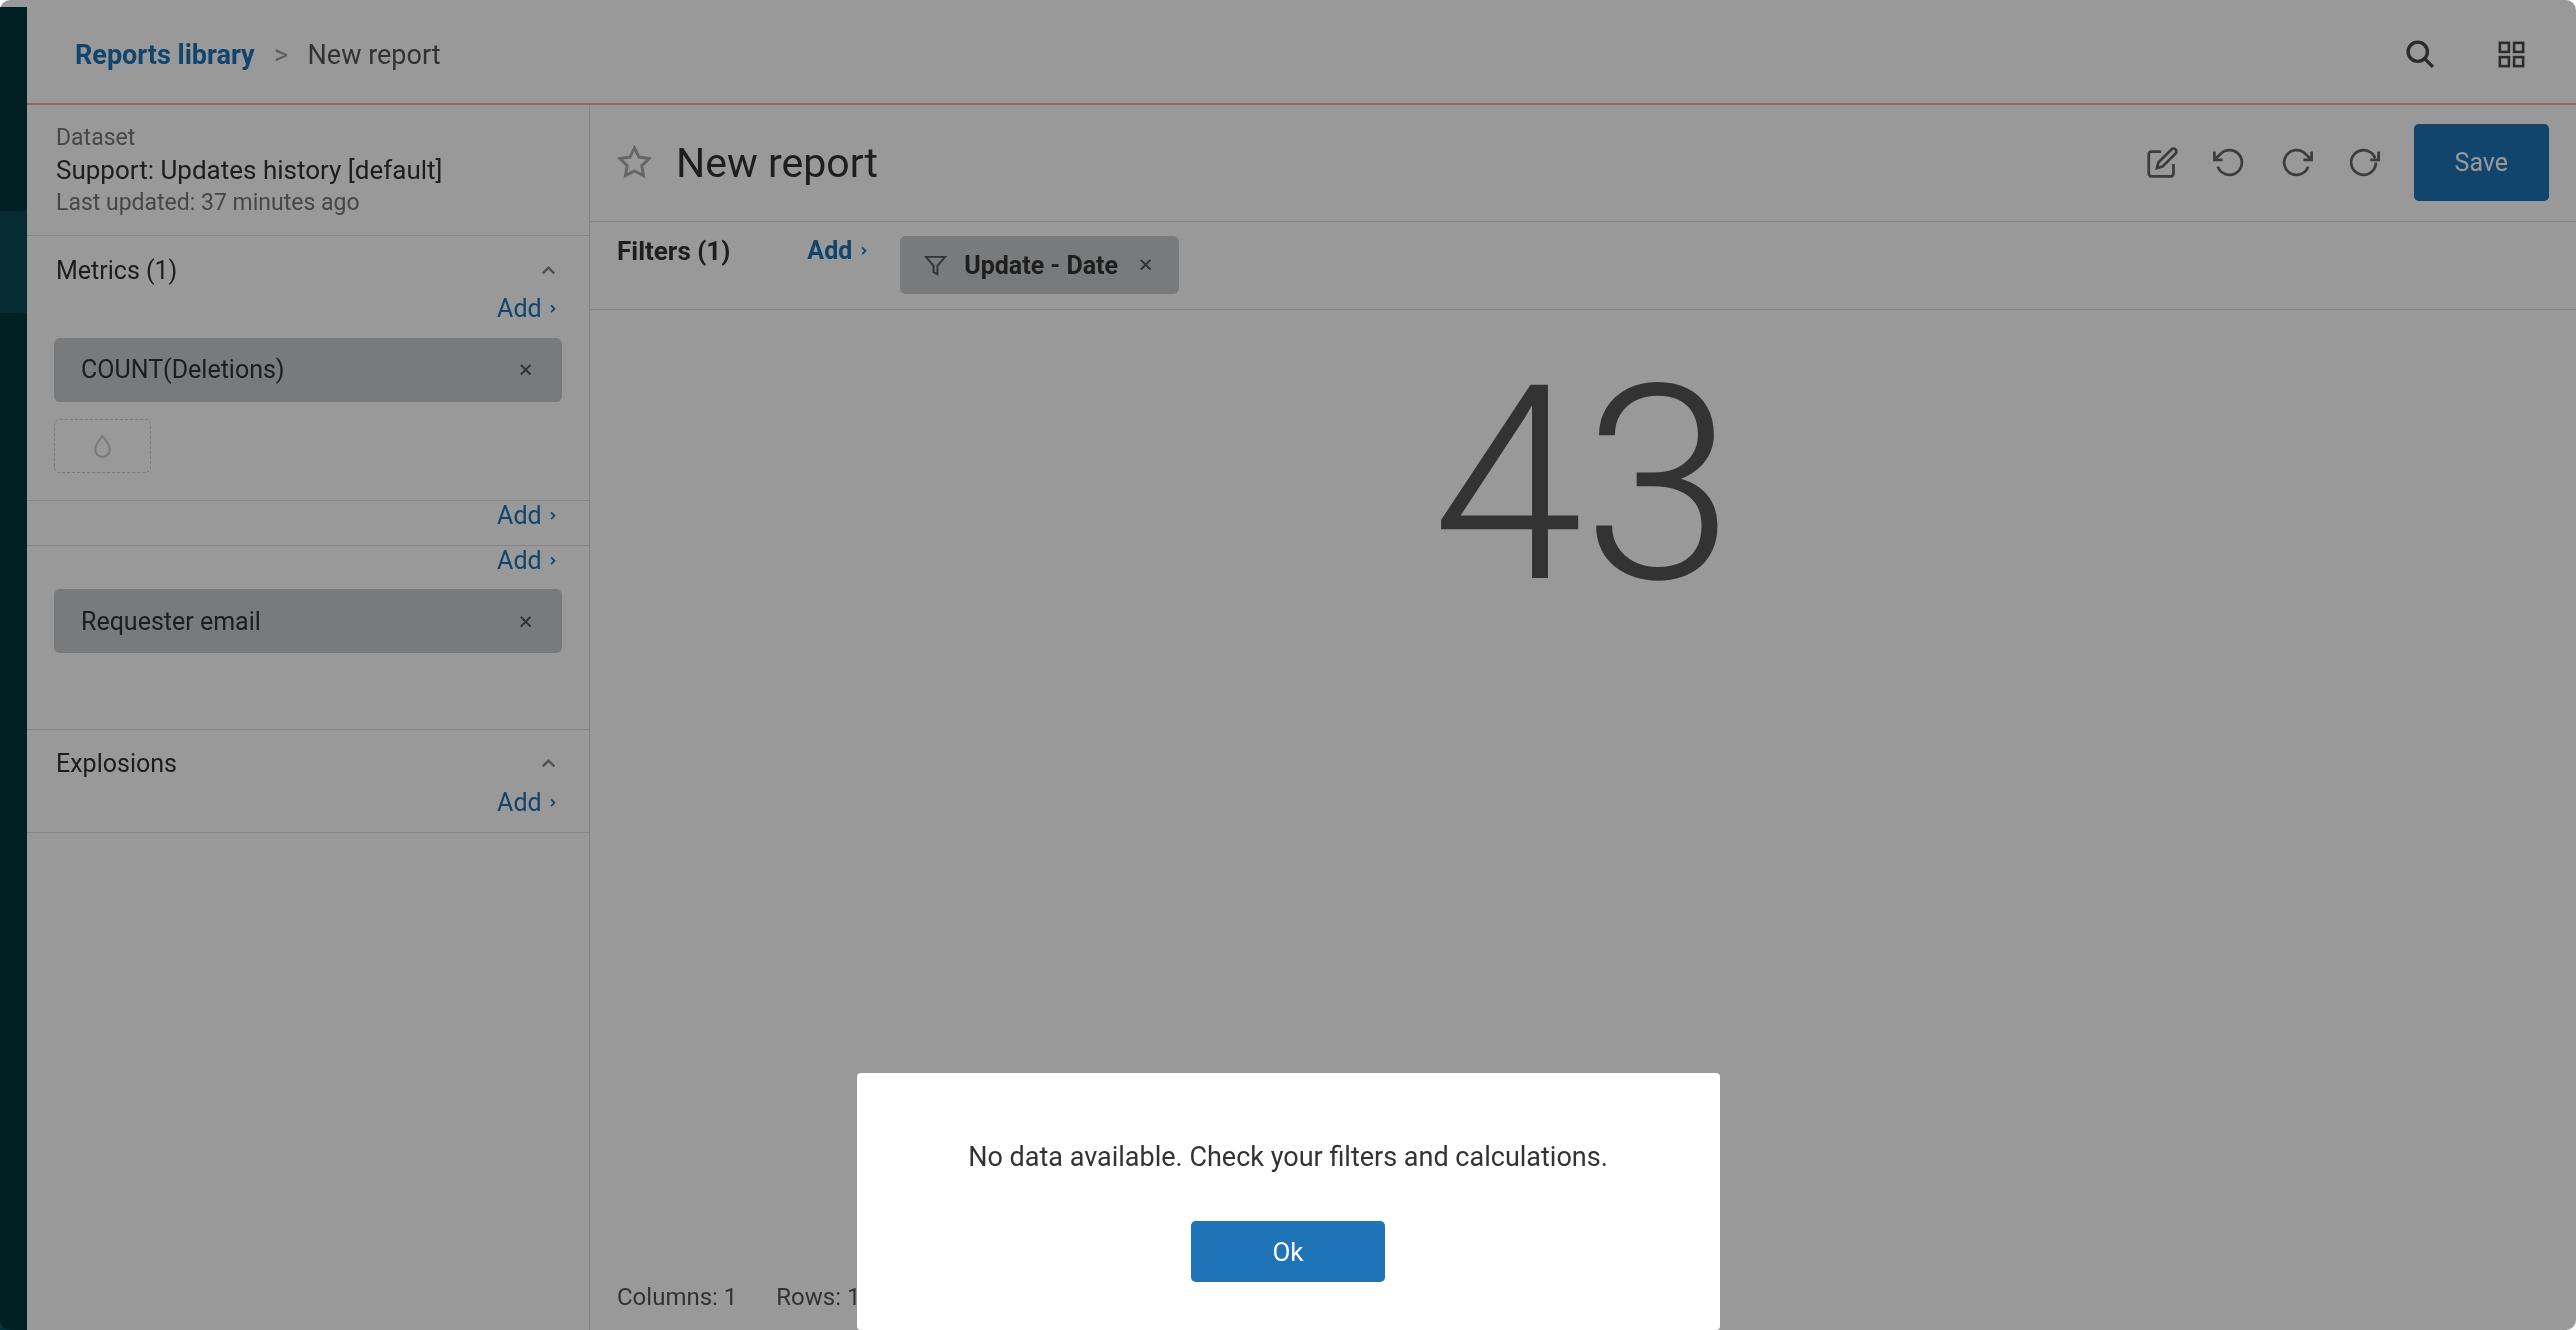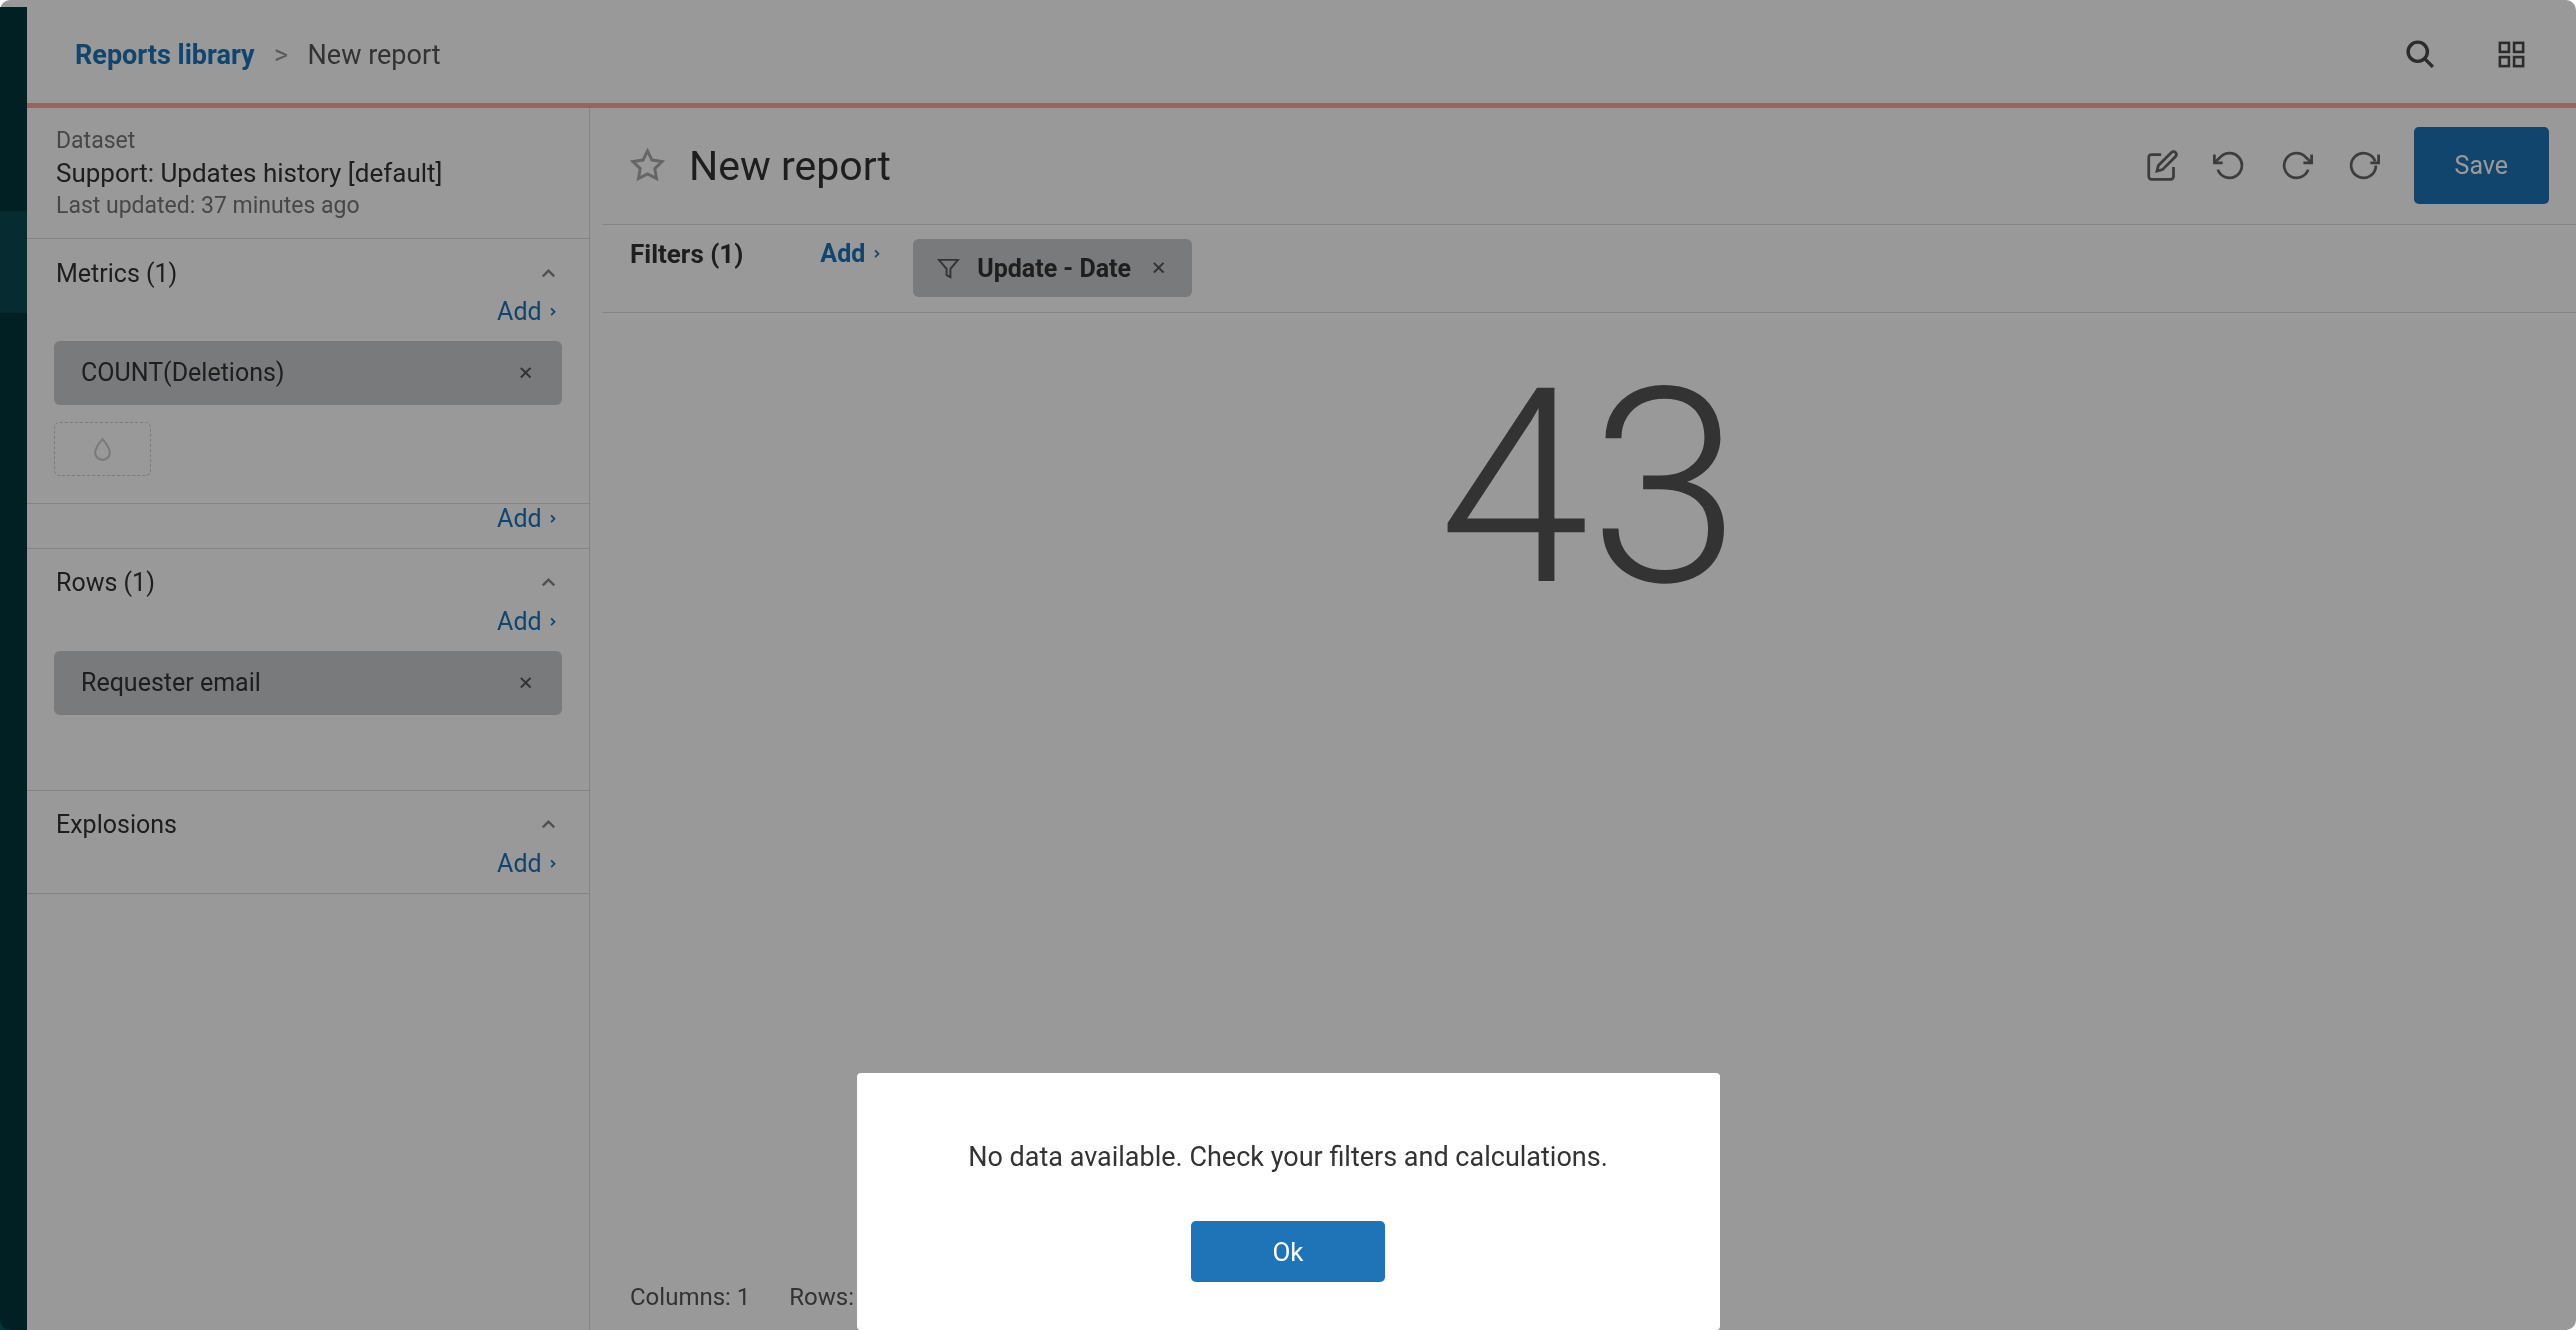--- a/index.html
+++ b/index.html
@@ -83,22 +83,21 @@
       height: 33px;
       display: flex;
       align-items: center;
       justify-content: center;
       color: #4a4a4a;
     }
     
     .content-area {
       flex: 1;
       display: flex;
-      border-top: 5px solid #fca5a5;
-      gap: 13px;
+      border-top: 2px solid #fca5a5;
     }
     
     .sidebar {
       width: 563px;
       border-right: 1px solid #ddd;
       display: flex;
       flex-direction: column;
       overflow-y: auto;
     }
     
@@ -417,28 +416,20 @@
             <span class="add-link">
               <span>Add</span>
               <svg width="13.6" height="13.6" viewBox="0 0 24 24" fill="none" stroke="currentColor" stroke-width="3">
                   <polyline points="9 18 15 12 9 6"></polyline>
                 </svg>
             </span>
           </div>
         </div>
 
         <div class="section">
-          <div class="section-header">
-            <div class="section-title">Rows (1)</div>
-            <span class="chevron-icon">
-              <svg width="23" height="23" viewBox="0 0 24 24" fill="none" stroke="currentColor" stroke-width="2.5">
-                  <polyline points="18 15 12 9 6 15"></polyline>
-                </svg>
-            </span>
-          </div>
           <div class="section-add-row">
             <span class="add-link">
               <span>Add</span>
               <svg width="13.6" height="13.6" viewBox="0 0 24 24" fill="none" stroke="currentColor" stroke-width="3">
                   <polyline points="9 18 15 12 9 6"></polyline>
                 </svg>
             </span>
           </div>
           <div class="chip">
             <span>Requester email</span>

